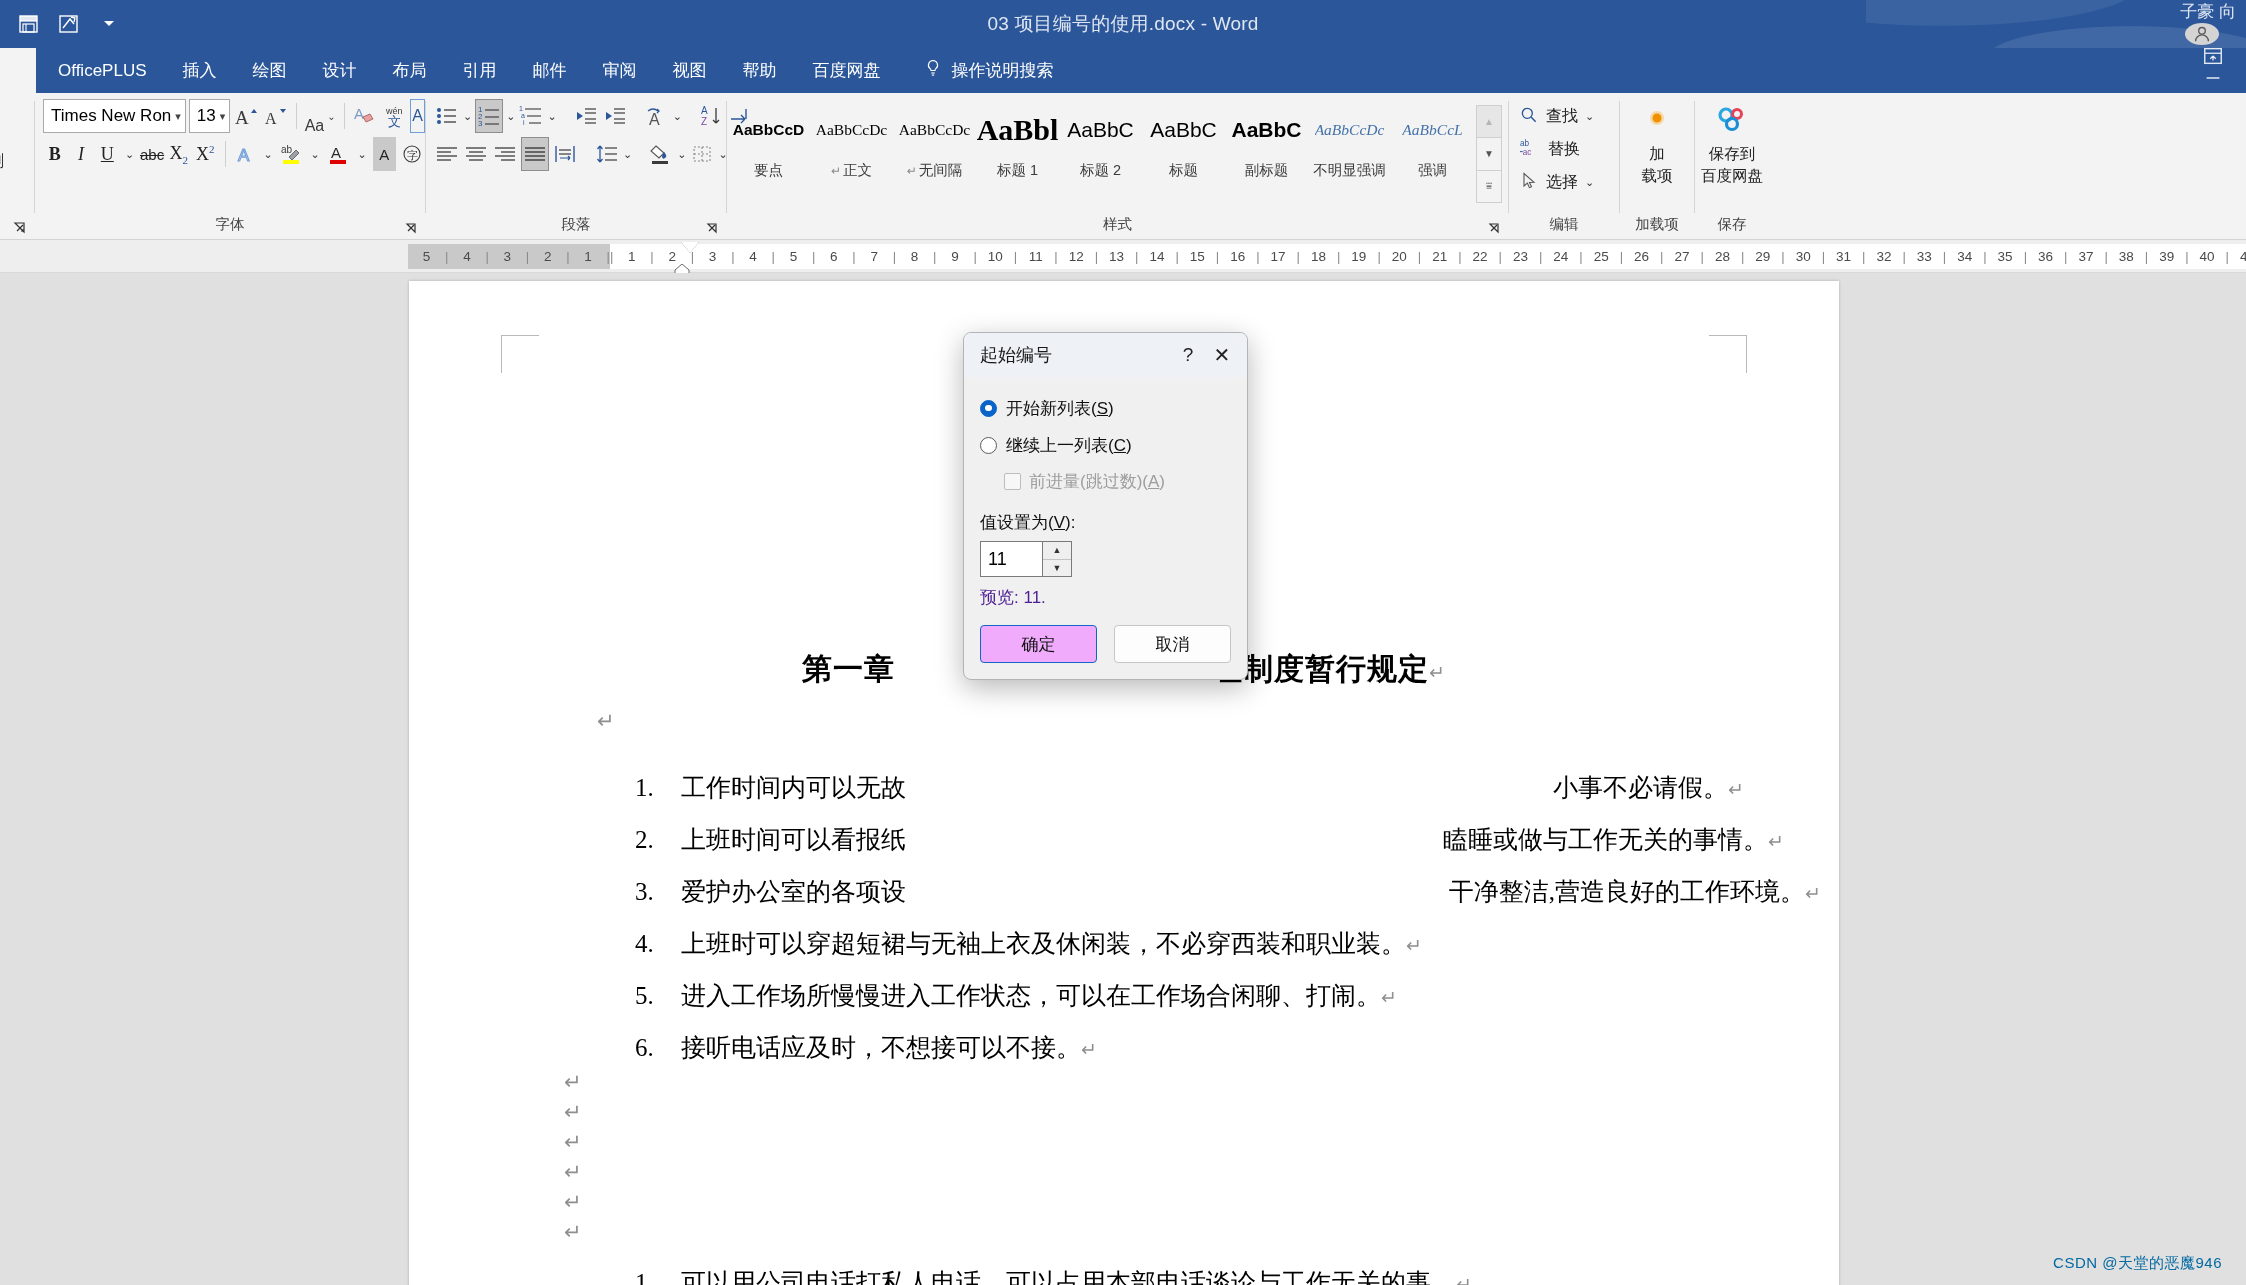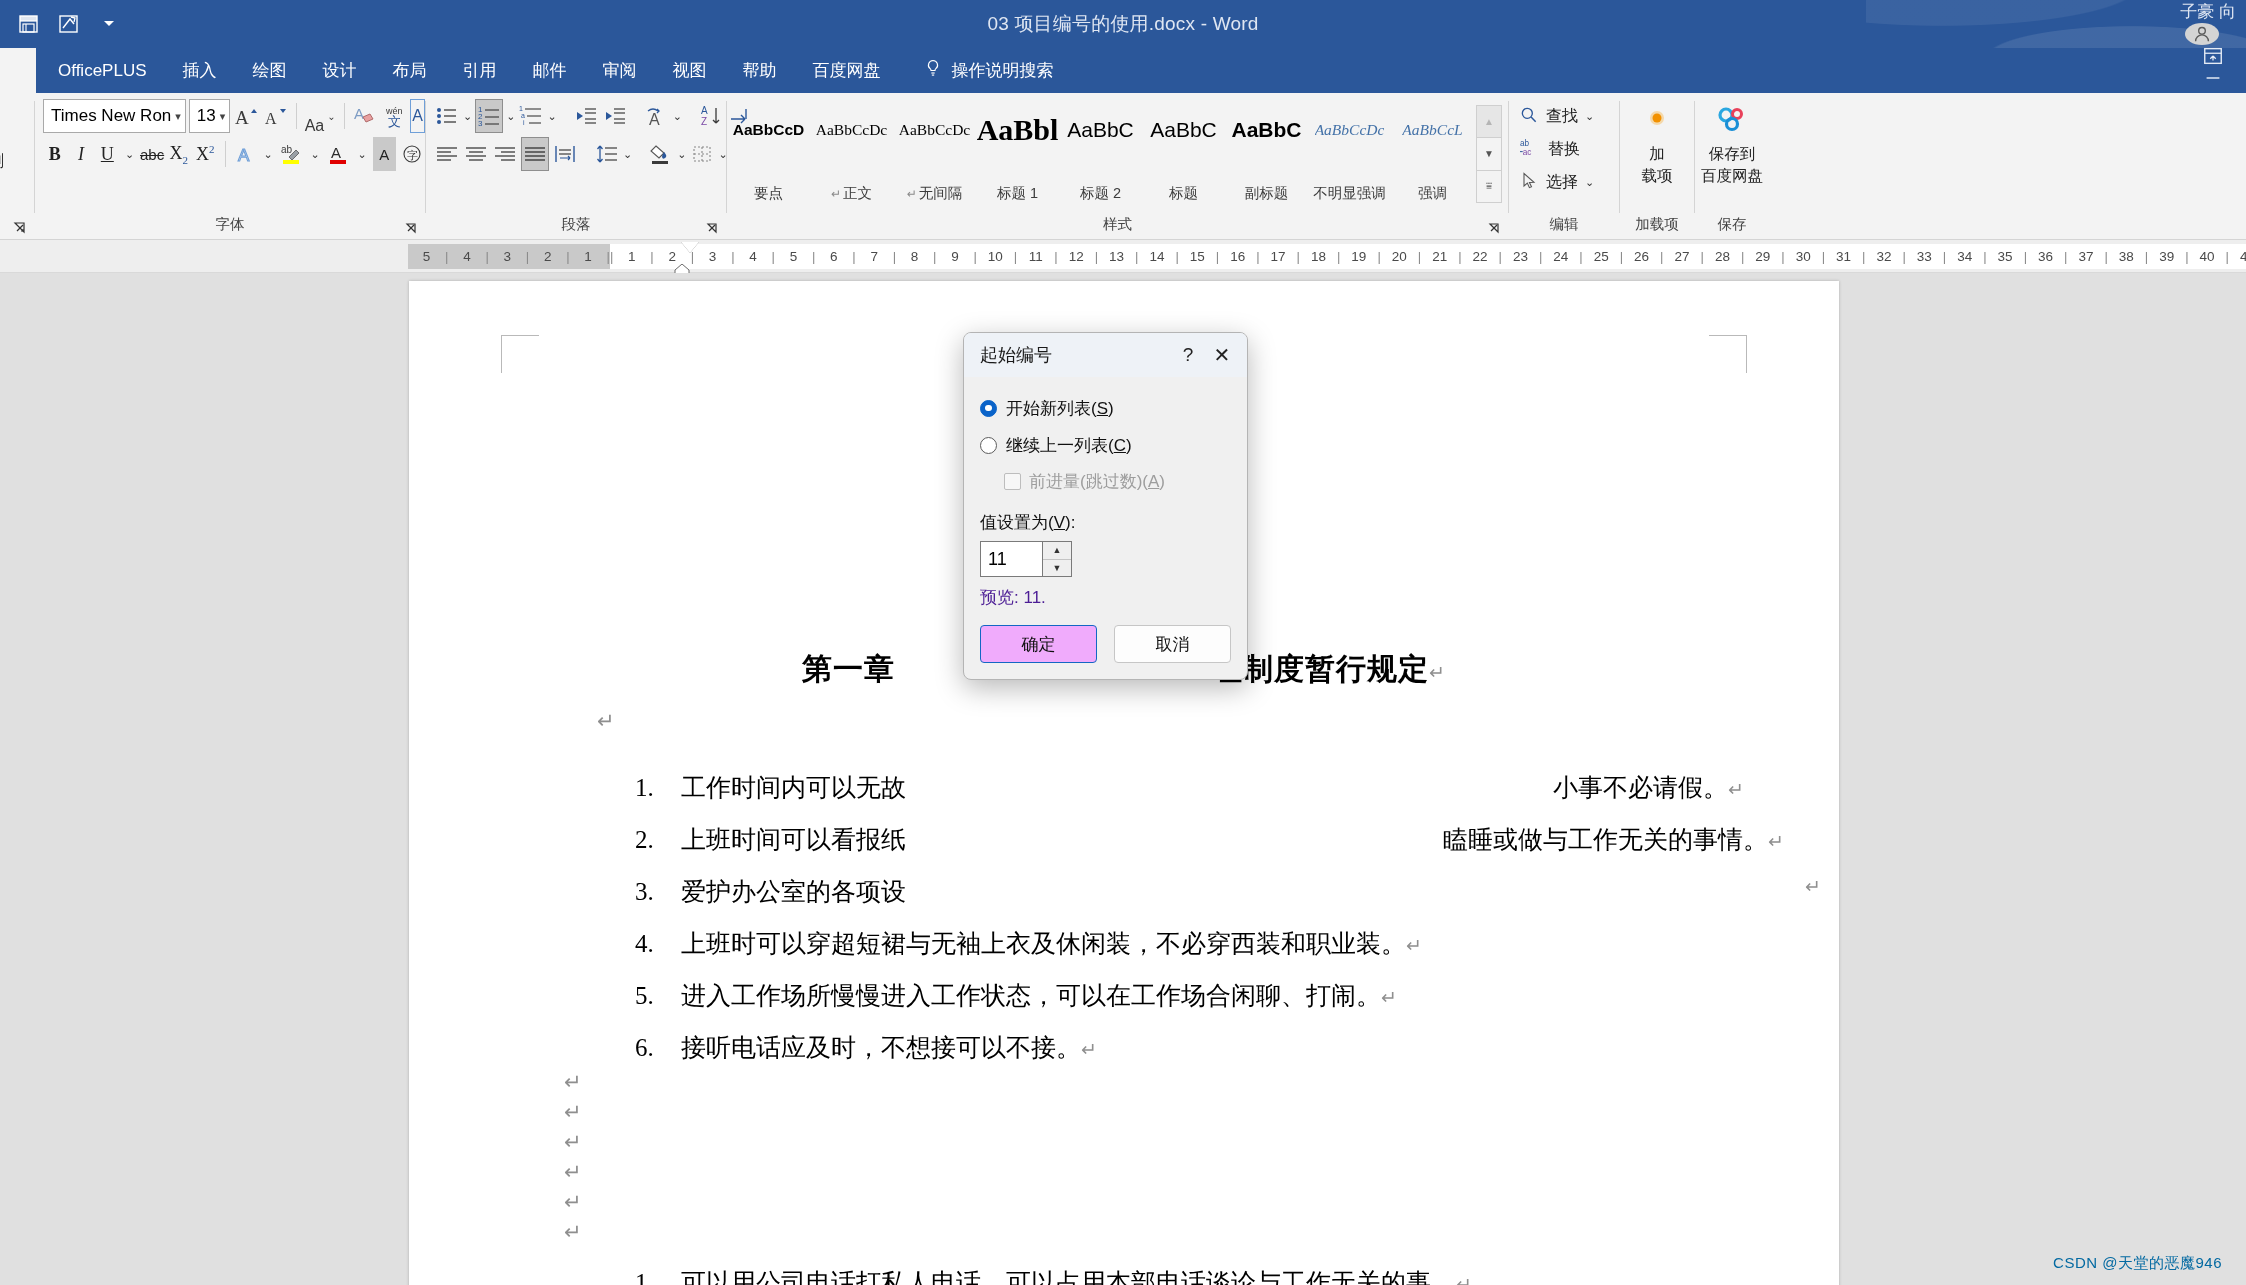--- a/index.html
+++ b/index.html
@@ -100,21 +100,21 @@
   
   .grp-para { width:300px; }
   .para-rows { display:flex; flex-direction:column; gap:4px; width:100%; padding-left:8px;}
   .ic.btnbox { border:1px solid #8e8e8e; background:#c9c9c9; }
   .chev { width:18px; display:flex; align-items:center; justify-content:center; font-size:11px; color:#333;}
 
   
   .grp-styles { flex:0 0 auto; }
   .style-gallery { display:flex; align-items:stretch; height:104px; }
   .style-item {
-    width:83px; display:flex; flex-direction:column; align-items:center; justify-content:space-between;
+    width:83px; display:flex; flex-direction:column; align-items:center; justify-content:flex-start;
     padding-top:4px;
   }
   .style-prev { height:54px; display:flex; align-items:center; justify-content:center; white-space:nowrap; overflow:hidden;}
   .style-name { font-size:14.5px; color:#3c3c3c; margin-top:4px; white-space:nowrap; }
   .style-name .pmark { color:#8a8a8a; font-size:12px; margin-right:2px; }
   .sp-要点 { font: bold 15.5px "Liberation Sans", sans-serif; }
   .sp-正文 { font: 15.5px "Liberation Serif", serif; }
   .sp-无间隔 { font: 15.5px "Liberation Serif", serif; }
   .sp-标题1 { font: bold 30px "Liberation Serif", serif; }
   .sp-标题2 { font: 21px "Liberation Sans", sans-serif; }
@@ -875,20 +875,21 @@
         <div class="li" style="left:0px; top:542px; width:100%; justify-content:flex-end; padding-right:55px;">
           <span>瞌睡或做与工作无关的事情。</span>
             <span class="pmark">↵</span>
         </div>
 
         <div class="li" style="left:226px; top:594px;">
           <span class="num">3.</span>
           <span>爱护办公室的各项设</span>
         </div>
         <div class="li" style="left:0px; top:594px; width:100%; justify-content:flex-end; padding-right:18px;">
+          <span>干净整洁,营造良好的工作环境。</span>
             <span class="pmark">↵</span>
         </div>
 
         <div class="li" style="left:226px; top:646px;">
           <span class="num">4.</span>
           <span>上班时可以穿超短裙与无袖上衣及休闲装，不必穿西装和职业装。</span>
             <span class="pmark">↵</span>
         </div>
 
         <div class="li" style="left:226px; top:698px;">

